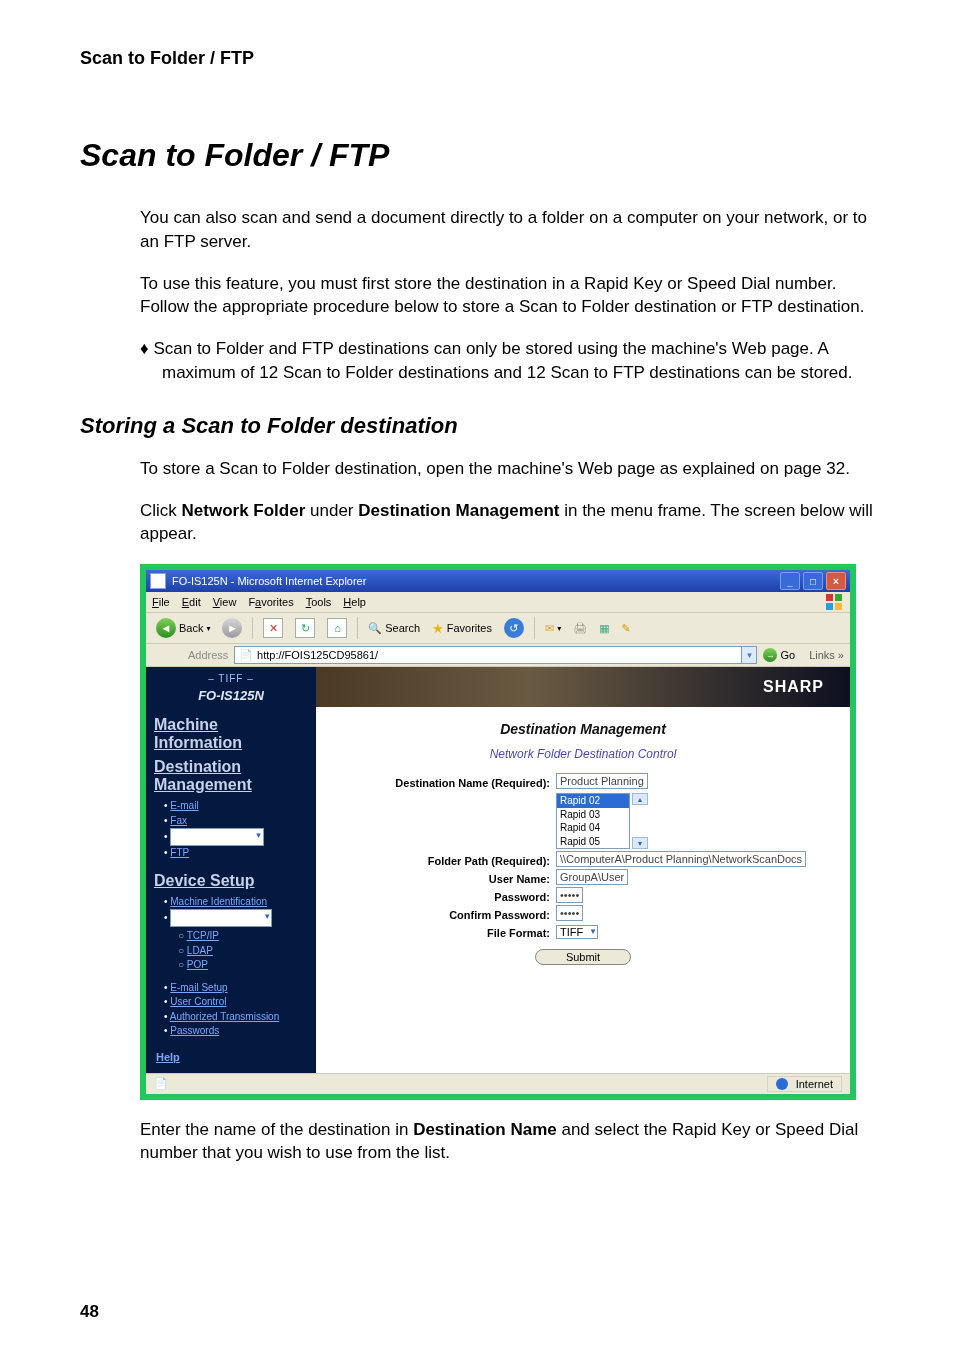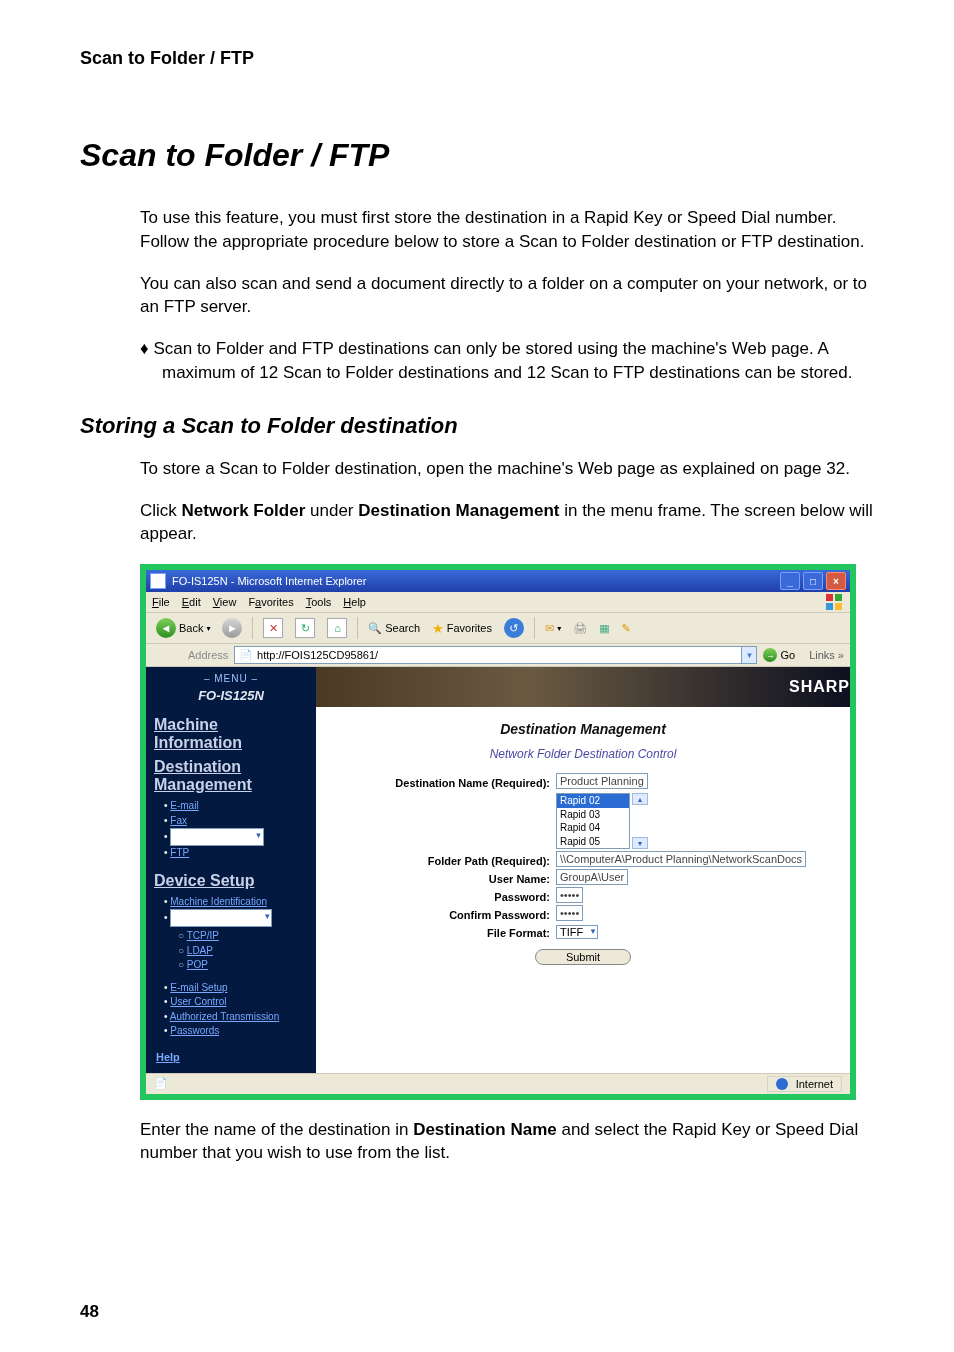--- a/index.html
+++ b/index.html
@@ -49,21 +49,21 @@
 .sidebar .sec{color:#c8d1e8;text-decoration:underline;font-weight:bold;font-size:16px;padding:3px 10px 3px 8px;}
 .sidebar ul{list-style:none;margin:2px 0 8px 0;padding:0 0 0 18px;}
 .sidebar li{font-size:10px;line-height:1.45;}
 .sidebar li.bul::before{content:"• ";}
 .sidebar a{color:#7aa8ff;text-decoration:underline;}
 .sidebar a.sel{color:#fff;text-decoration:none;}
 .sidebar .sub{padding-left:14px;}
 .sidebar .sub li::before{content:"○ ";color:#8fa8d8;}
 .sidebar .help{padding:4px 10px;font-weight:bold;color:#7aa8ff;text-decoration:underline;}
 .content{flex:1;background:#fff;}
-.banner{height:40px;background:linear-gradient(90deg,#4a3a24 0%, #6a5a42 40%, #0d1020 100%);display:flex;align-items:center;justify-content:flex-end;}
+.banner{height:40px;background:linear-gradient(90deg,#4a3a24 0%, #6a5a42 40%, #0d1020 100%);display:flex;align-items:center;justify-content:flex-end;padding-right:26px;}
 .banner .brand{color:#fff;font-weight:bold;font-size:16px;letter-spacing:1px;}
 .dest-title{text-align:center;font-style:italic;font-weight:bold;color:#111;font-size:14px;margin:14px 0 10px 0;}
 .dest-sub{text-align:center;font-style:italic;color:#4a4aa5;font-size:12px;margin-bottom:14px;}
 .form-area{margin:0 24px 10px 56px;font-size:11px;}
 .form-row{display:flex;align-items:flex-start;margin-bottom:4px;}
 .form-row .lbl{width:178px;text-align:right;font-weight:bold;padding-right:6px;padding-top:2px;font-size:11px;}
 .form-row .val{flex:1;}
 .tinput{border:1px solid #7f9db9;font-size:11px;padding:1px 3px;color:#444;background:#fff;min-width:200px;box-sizing:border-box;}
 .listbox{border:1px solid #7f9db9;background:#fff;width:72px;}
 .listbox .row{font-size:10px;padding:0 3px;line-height:1.35;}
@@ -81,22 +81,22 @@
 </style>
 </head>
 <body>
 
 <div class="page">
   <div class="run-head">Scan to Folder / FTP</div>
 
   <div class="h1">Scan to Folder / FTP</div>
 
   <div class="body-block">
+    <div class="p">You can also scan and send a document directly to a folder on a computer on your network, or to an FTP server.</div>
     <div class="p">To use this feature, you must first store the destination in a Rapid Key or Speed Dial number. Follow the appropriate procedure below to store a Scan to Folder destination or FTP destination.</div>
-    <div class="p">You can also scan and send a document directly to a folder on a computer on your network, or to an FTP server.</div>
     <div class="bullet"><span class="dia">♦ </span><span>Scan to Folder and FTP destinations can only be stored using the machine's Web page. A maximum of 12 Scan to Folder destinations and 12 Scan to FTP destinations can be stored.</span></div>
   </div>
 
   <div class="h2">Storing a Scan to Folder destination</div>
 
   <div class="body-block">
     <div class="p">To store a Scan to Folder destination, open the machine's Web page as explained on page 32.</div>
     <div class="p">
       <span>Click </span><span class="bold">Network Folder</span><span> under </span><span class="bold">Destination Management</span><span> in the menu frame. The screen below will appear.</span>
     </div>
@@ -187,21 +187,21 @@
       </div>
       <div class="go-btn">
           <span class="go-circ">→</span>
           <span>Go</span>
         </div>
       <span class="links"><span>Links</span> »</span>
     </div>
 
     <div class="page-body">
       <div class="sidebar">
-        <div class="menu-hdr">– MENU –</div>
+        <div class="menu-hdr">– TIFF –</div>
         <div class="device">FO-IS125N</div>
         <div class="sec">Machine Information</div>
         <div class="sec">Destination Management</div>
         <ul>
           <li class="bul"><a>E-mail</a></li>
           <li class="bul"><a>Fax</a></li>
           <li class="bul"><a class="sel">Network Folder</a></li>
           <li class="bul"><a>FTP</a></li>
         </ul>
         <div class="sec">Device Setup</div>

